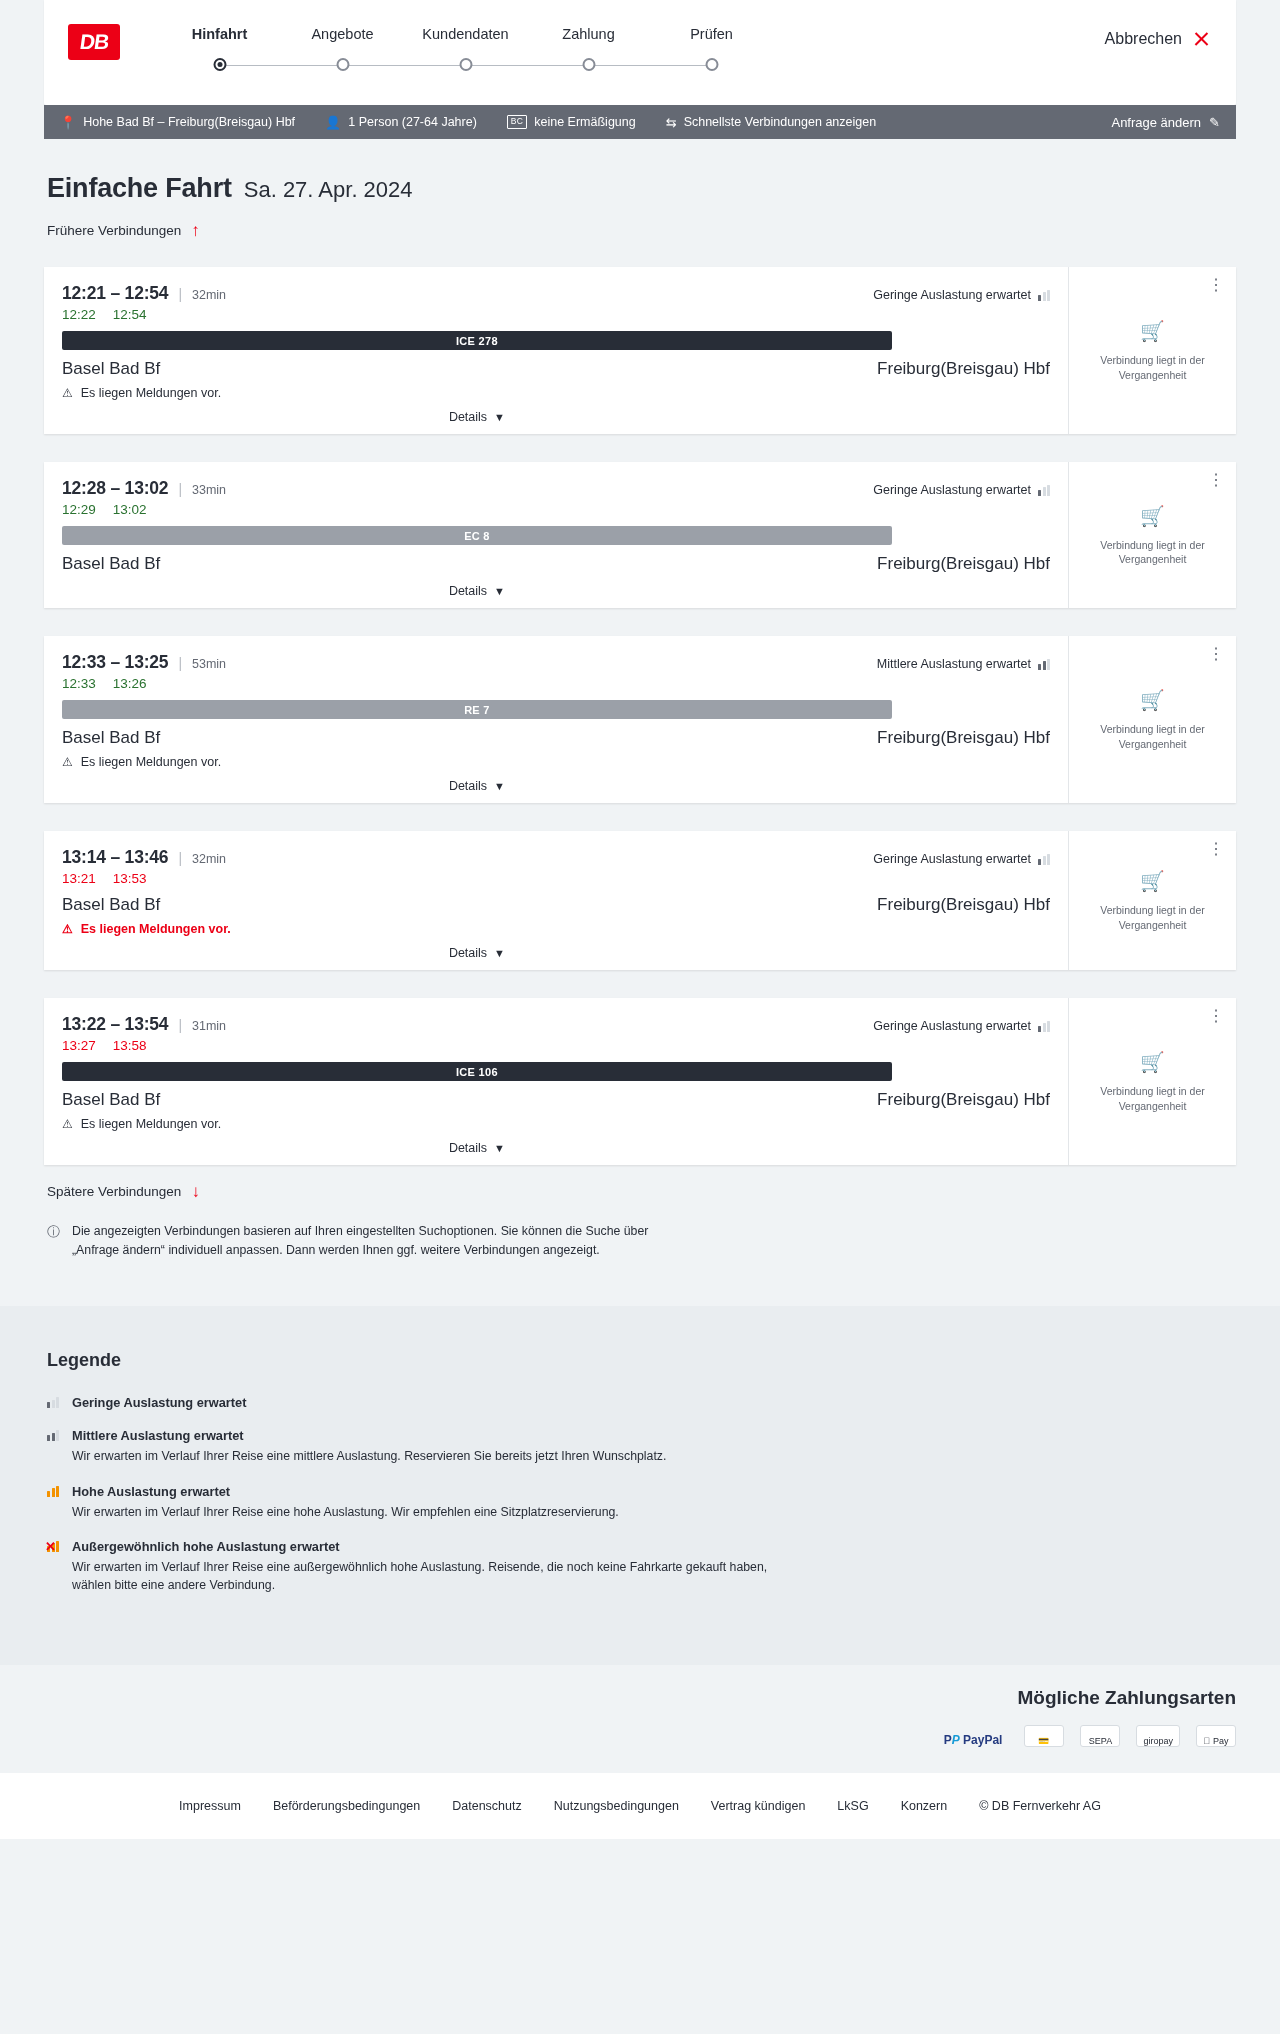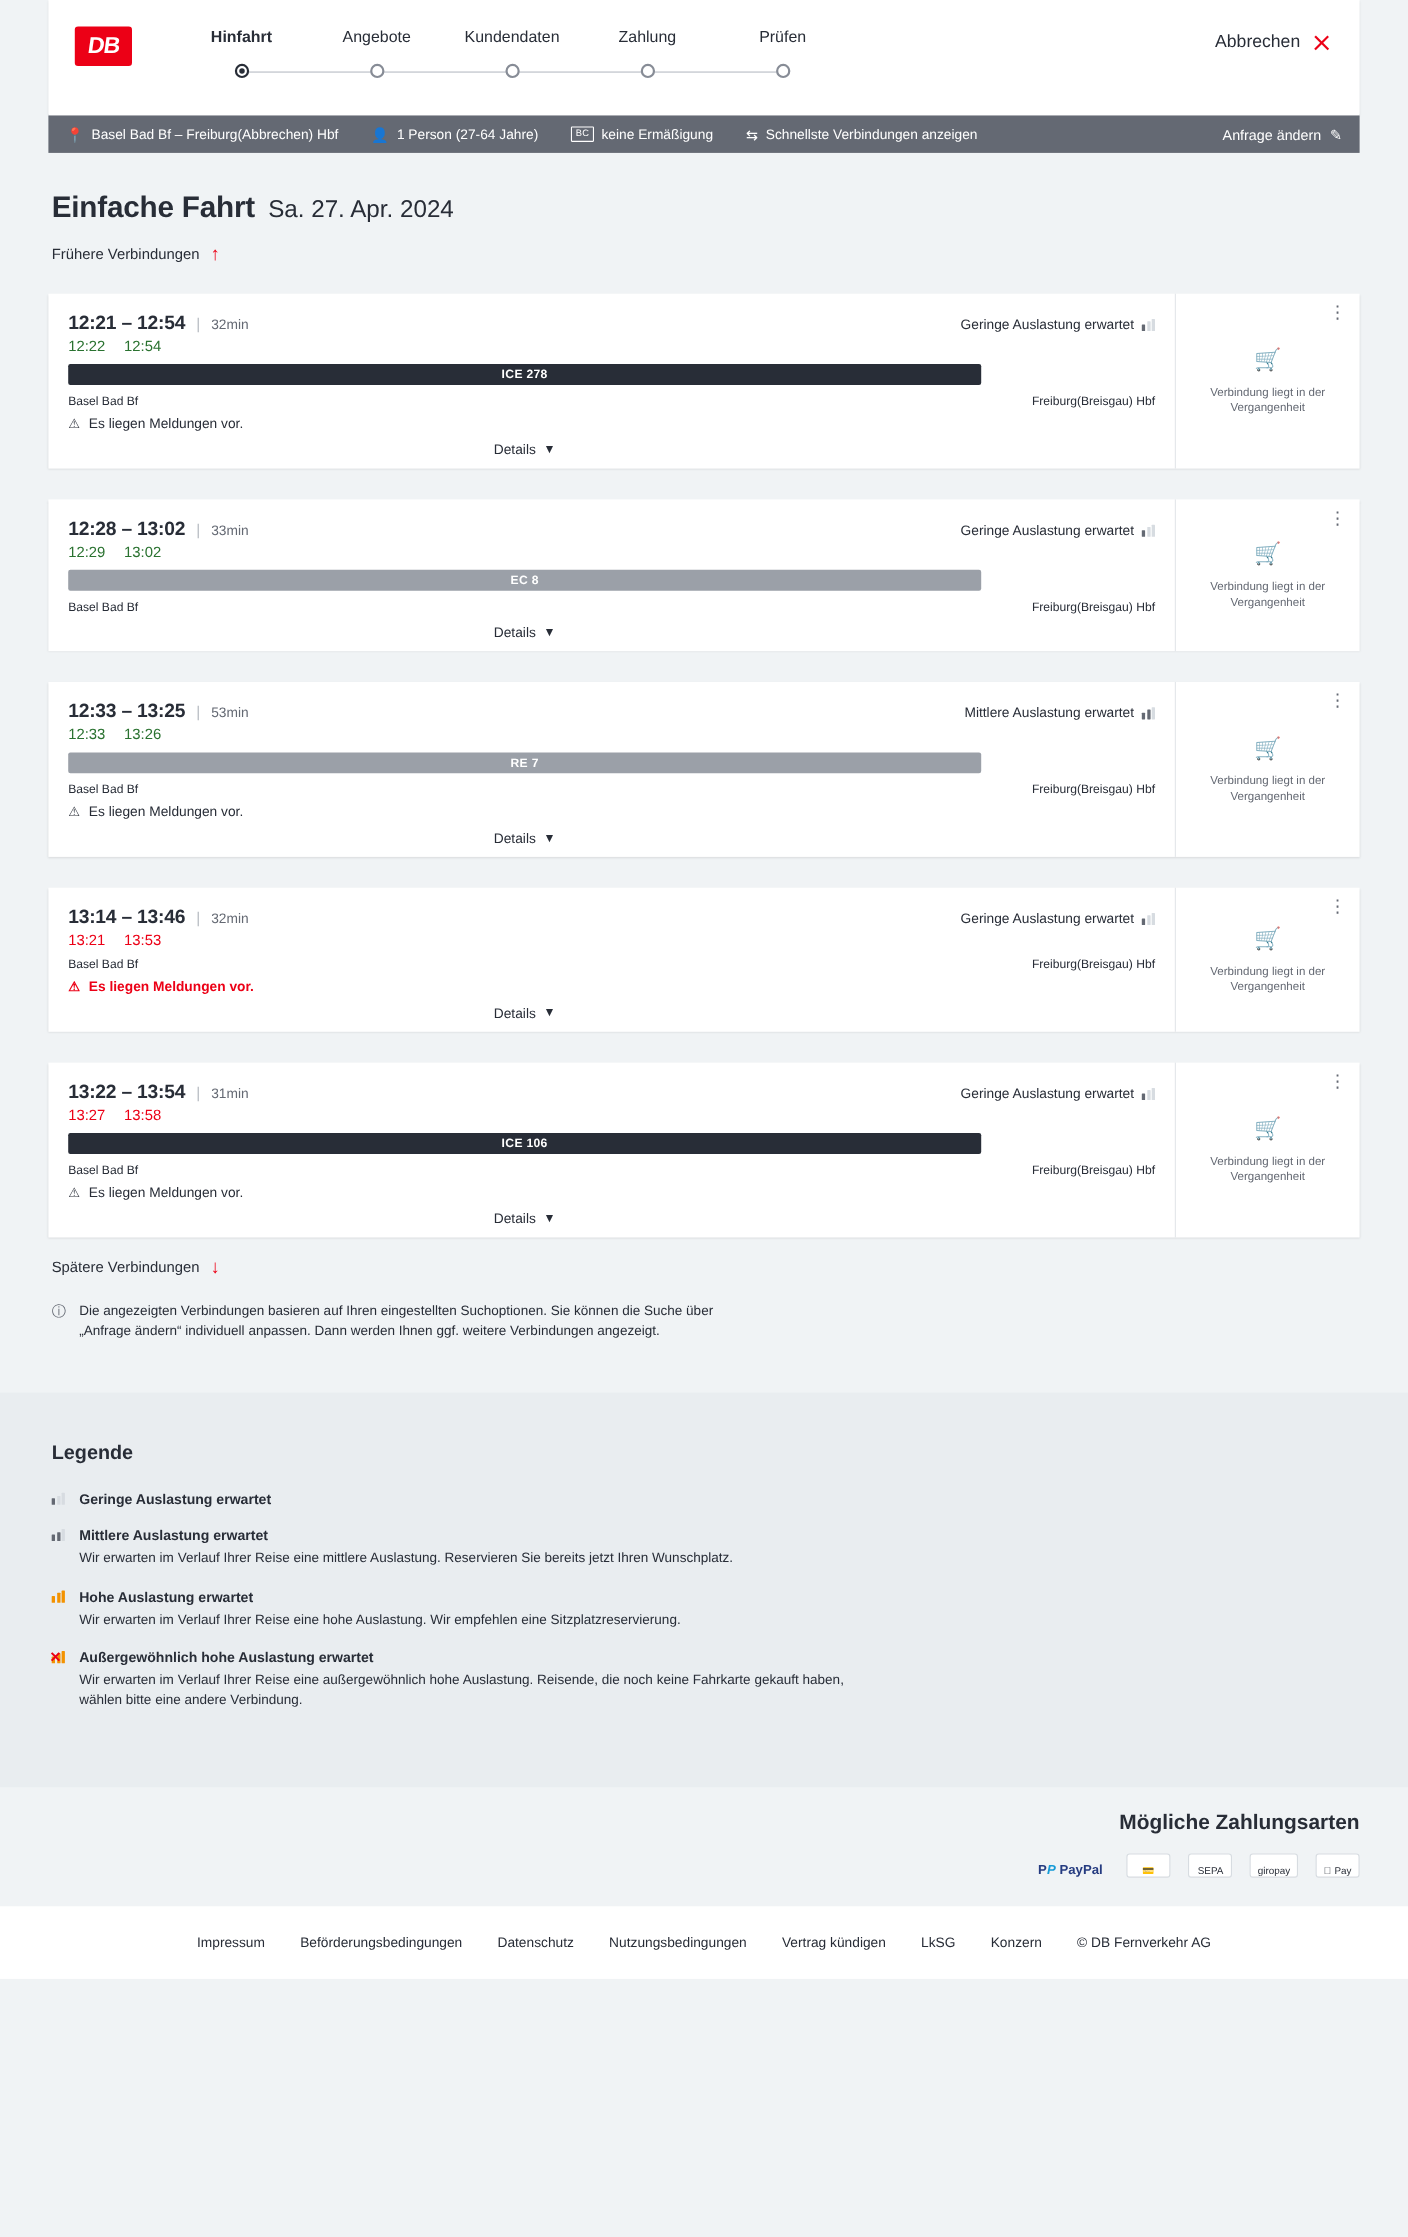--- a/index.html
+++ b/index.html
@@ -136,21 +136,21 @@
 
   .train-bar {
     margin-top:9px; height:19px; border-radius:2px;
     display:flex; align-items:center; justify-content:center;
     color:#fff; font-size:11px; font-weight:bold; letter-spacing:0.3px;
     width: 84%;
   }
   .train-bar.dark { background:#282d37; }
   .train-bar.gray { background:#9ba0a8; }
 
-  .stations { margin-top:9px; display:flex; font-size:11px; }
+  .stations { margin-top:9px; display:flex; font-size:17px; }
   .stations .to { margin-left:auto; }
 
   .msg { margin-top:7px; font-size:12.5px; display:flex; align-items:center; gap:8px; }
   .msg .i { font-size:12px; }
   .msg.red { color:#ec0016; font-weight:bold; }
 
   .details {
     margin-top:10px; text-align:center; font-size:12.5px; color:#282d37; cursor:pointer;
     display:flex; align-items:center; justify-content:center; gap:7px;
     width: 84%;
@@ -253,21 +253,21 @@
       <div class="cancel-btn">
         <span>Abbrechen</span>
         <span class="x-icon"></span>
       </div>
     </div>
   </div>
 
   <div class="querybar">
     <div class="qb-item">
       <span class="gl">📍</span>
-      <span>Basel Bad Bf – Freiburg(Abbrechen) Hbf</span>
+      <span>Hohe Bad Bf – Freiburg(Breisgau) Hbf</span>
     </div>
     <div class="qb-item">
       <span class="gl">👤</span>
       <span>1 Person (27-64 Jahre)</span>
     </div>
     <div class="qb-item">
       <span class="badge-bc">BC</span>
       <span>keine Ermäßigung</span>
     </div>
     <div class="qb-item">

